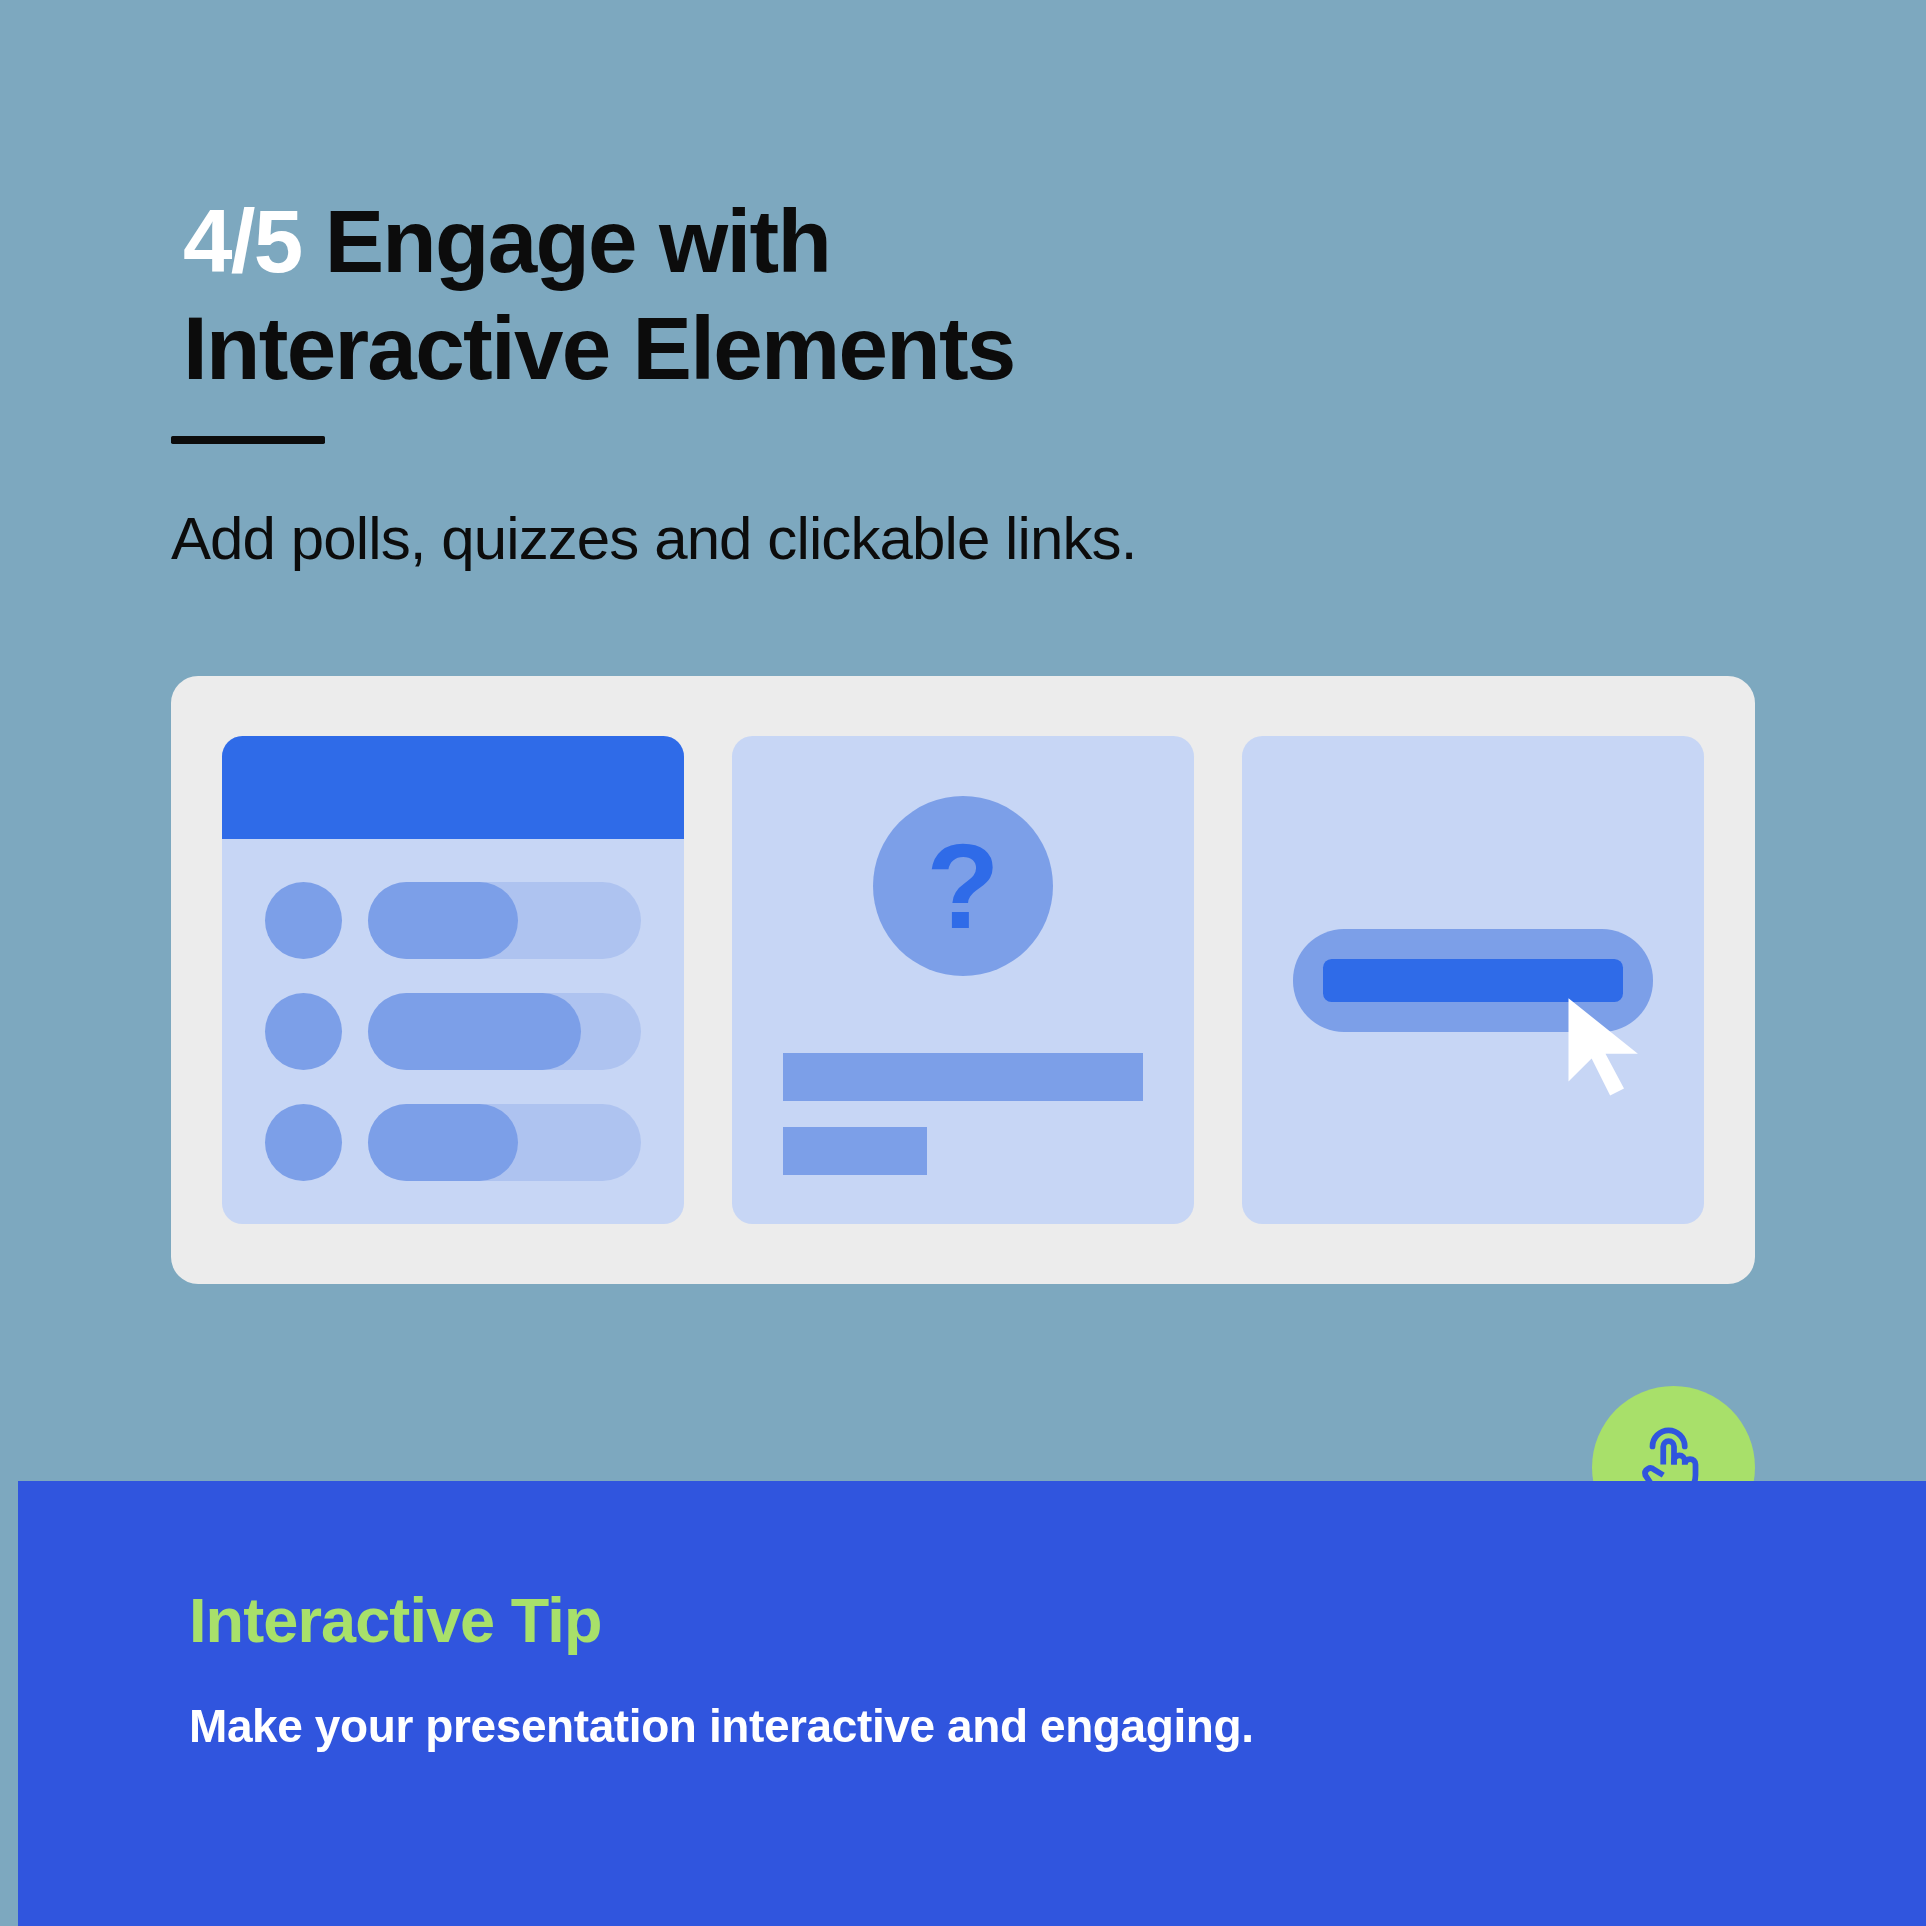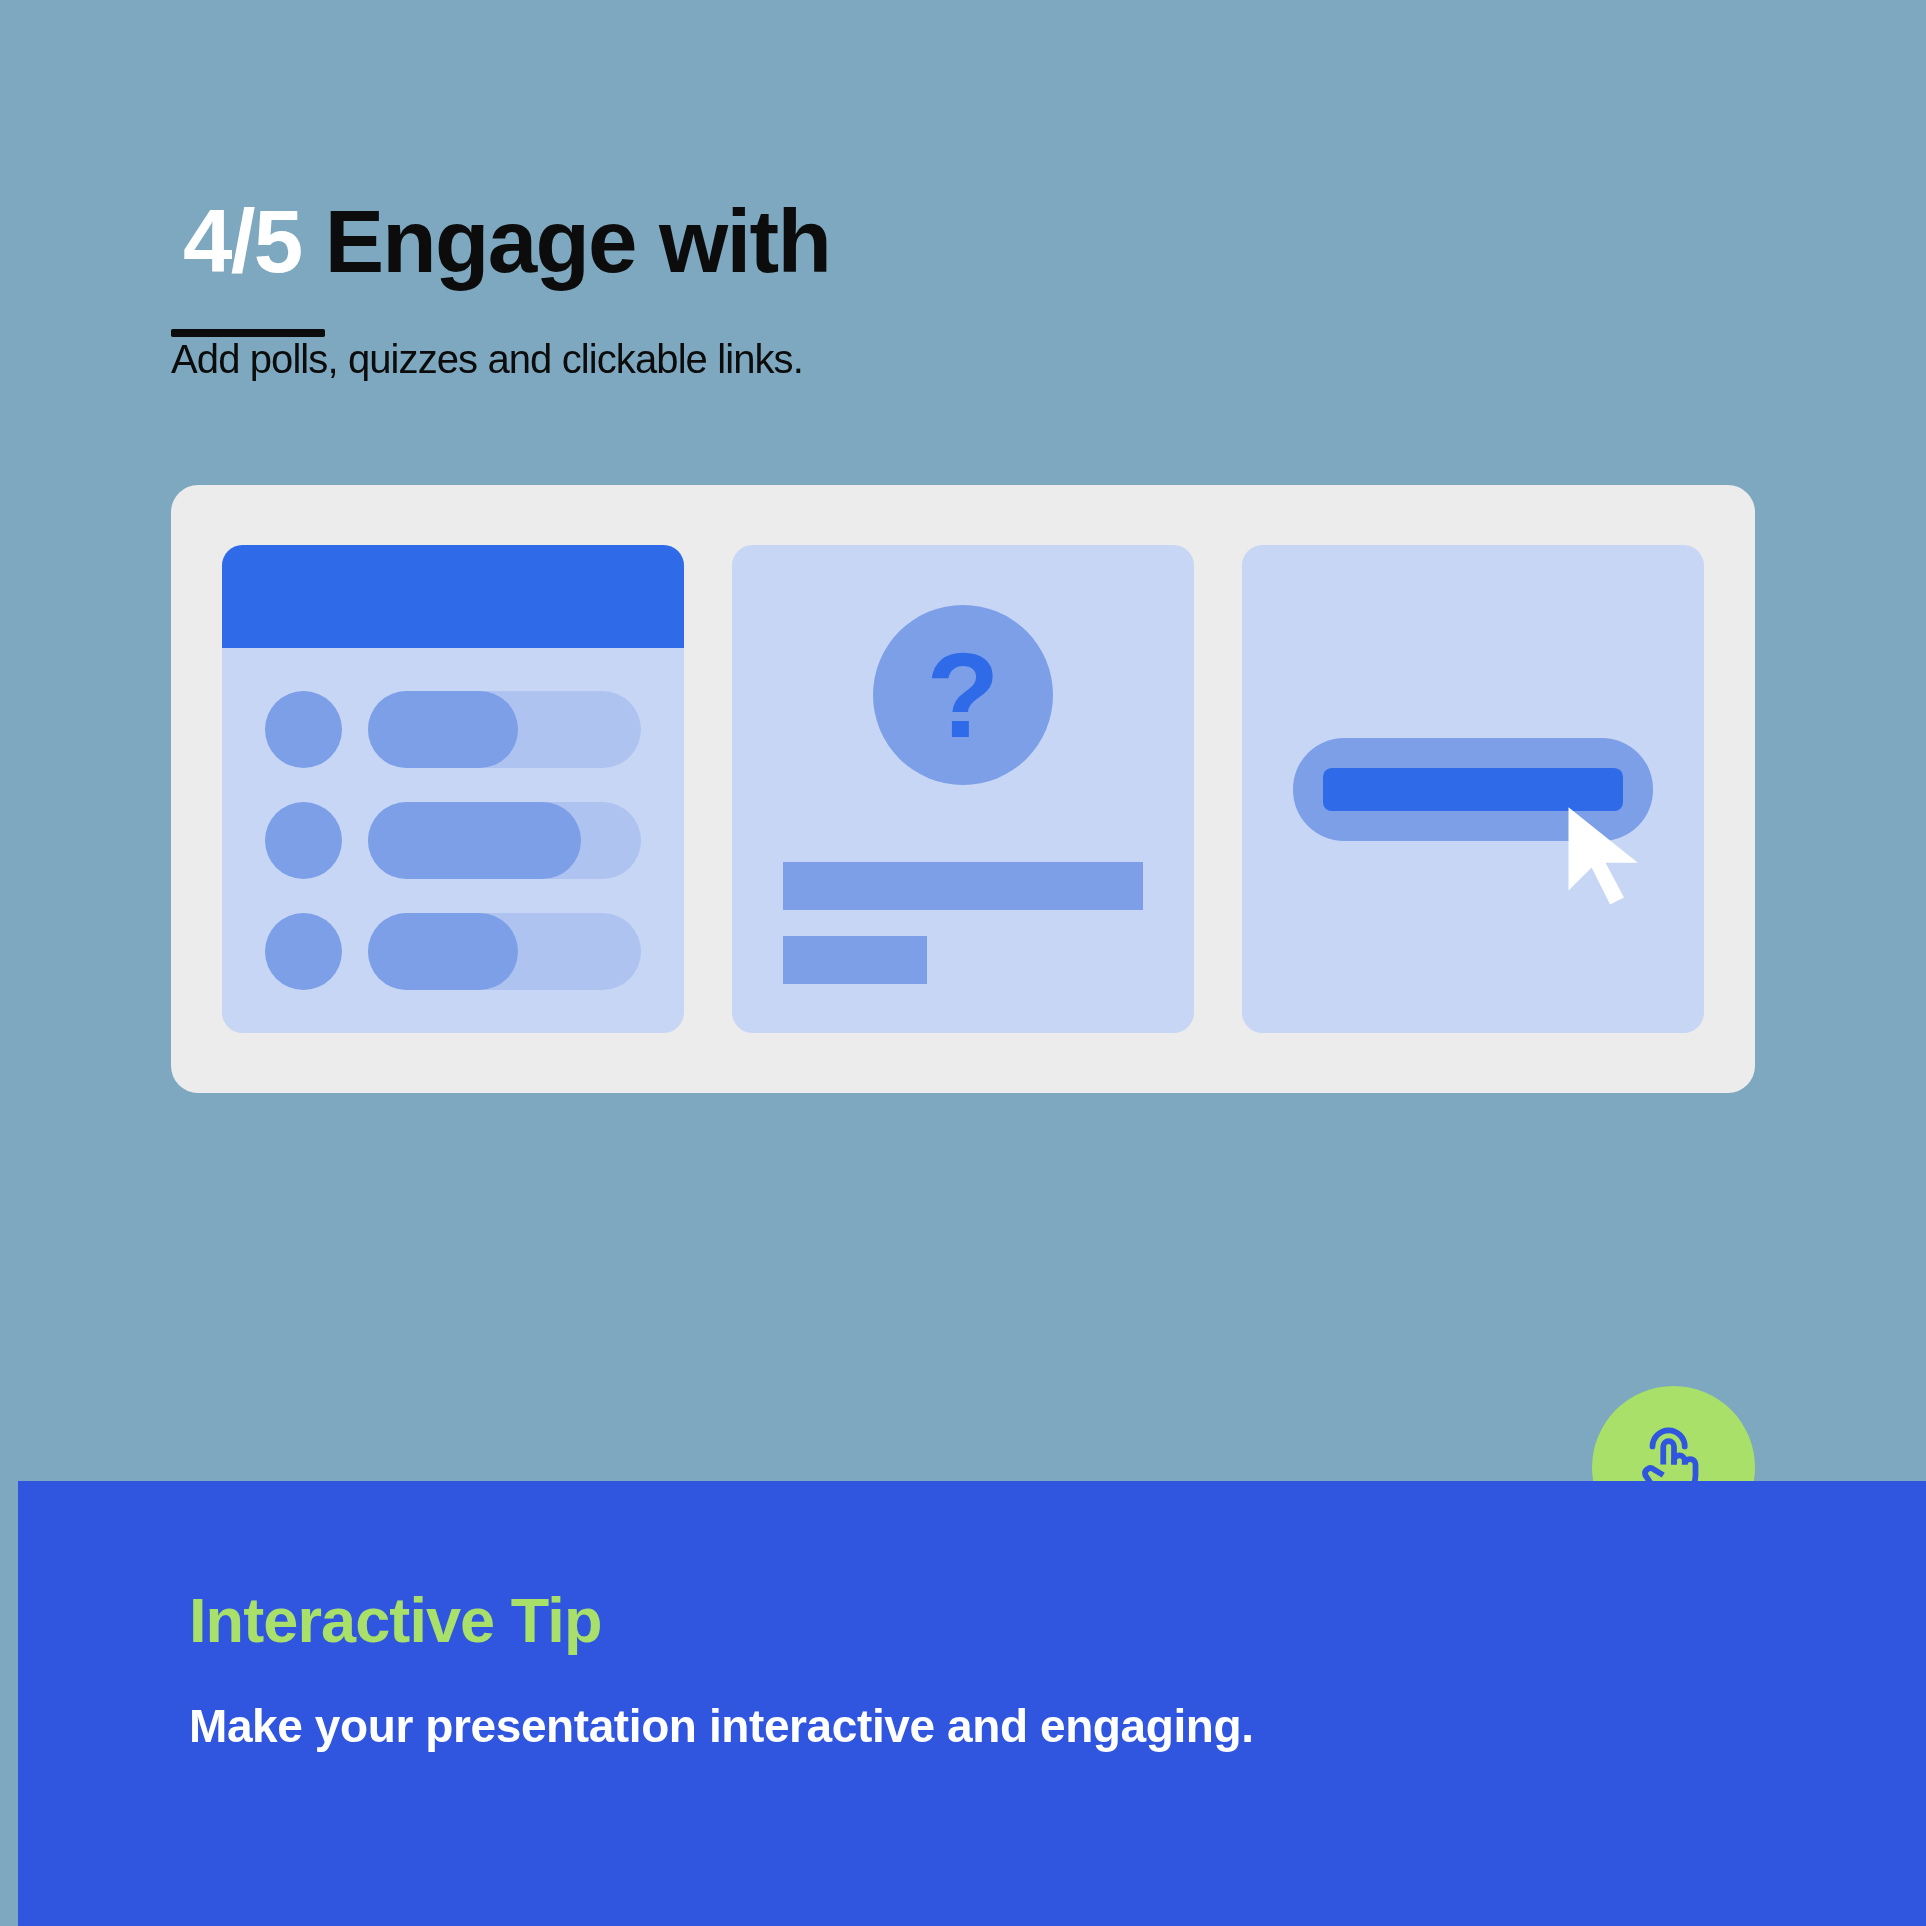--- a/index.html
+++ b/index.html
@@ -26,23 +26,24 @@
     color: #FFFFFF;
   }
   .divider {
     width: 154px;
     height: 8.6px;
     background: #0C0C0C;
     margin-top: 34px;
     border-radius: 1.7px;
   }
   .subtitle {
-    font-size: 40px;
+    font-size: 60px;
     font-weight: 400;
     color: #0C0C0C;
+    margin-top: 60px;
     letter-spacing: -0.9px;
   }
   .card-container {
     margin: 103px 171px 0 171px;
     background: #ECECEC;
     border-radius: 27px;
     padding: 60px 51px;
     display: flex;
     justify-content: space-between;
     gap: 43px;
@@ -186,20 +187,21 @@
     justify-content: center;
   }
 </style>
 </head>
 <body>
 
 <div class="top-section">
   <h1 class="heading">
     <span class="step">4/5</span>
     <span>Engage with</span><br>
+    <span>Interactive Elements</span>
   </h1>
   <div class="divider"></div>
   <p class="subtitle">Add polls, quizzes and clickable links.</p>
 </div>
 
 <div class="card-container">
 
   <div class="card">
     <div class="poll-header"></div>
     <div class="poll-body">

